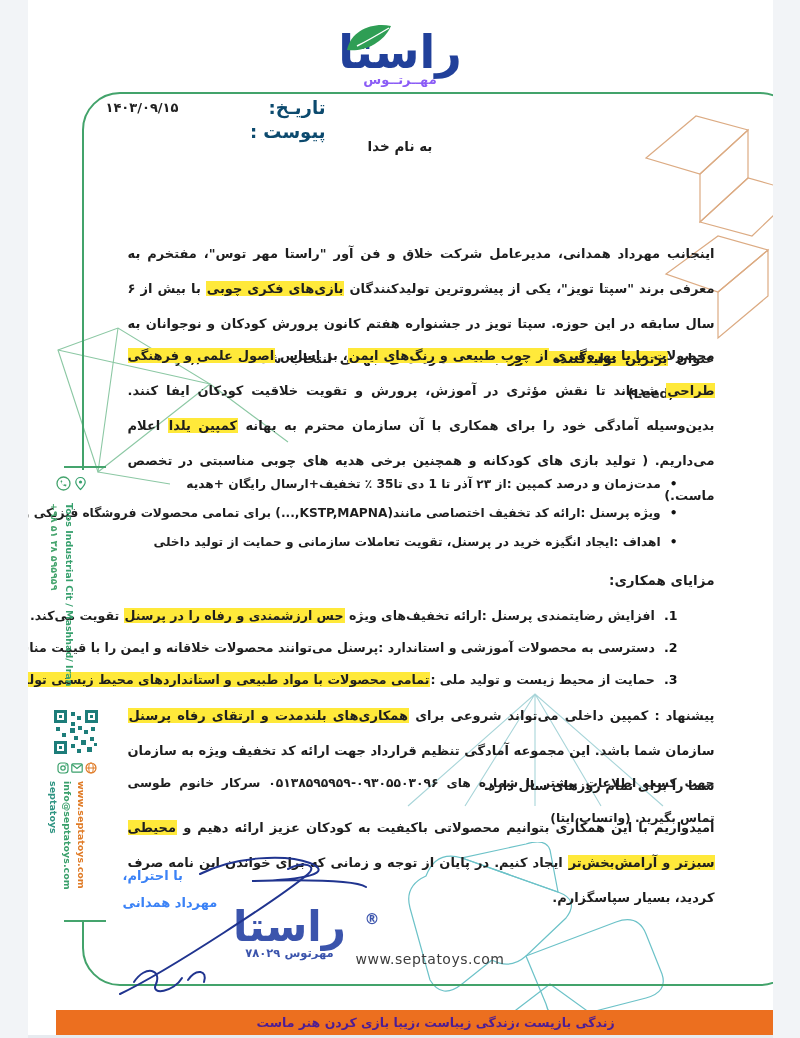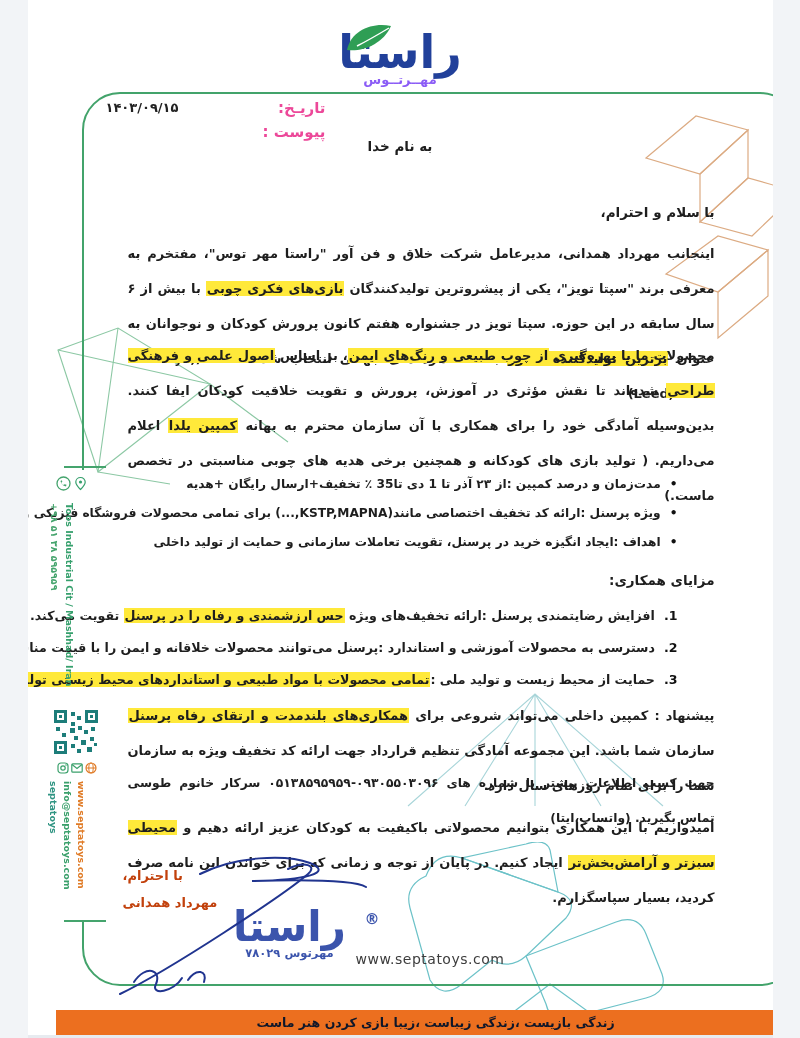--- a/index.html
+++ b/index.html
@@ -15,37 +15,37 @@
   
   .logo { position:absolute; left:50%; transform:translateX(-50%); top:28px; width:178px;
           background:#fff; text-align:center; z-index:5; padding:0 10px; }
   .logo-fa { font-size:46px; font-weight:bold; color:#21409a; line-height:1.05; direction:rtl; }
   .logo-sub { font-size:13px; font-weight:bold; color:#8b5cf6; letter-spacing:2px; direction:rtl; margin-top:-4px; }
   .logo-leaf { position:absolute; left:30px; top:-8px; }
 
   
   .dateblock { position:absolute; left:78px; top:96px; width:220px; direction:rtl; z-index:6; }
   .daterow { display:flex; justify-content:space-between; line-height:24px; }
-  .dlabel { color:#ec4899; font-size:15px; font-weight:bold; }
+  .dlabel { color:#0c4a6e; font-size:18px; font-weight:bold; }
   .dvalue { color:#222; font-size:13px; font-weight:bold; }
 
   
   .tx { position:absolute; direction:rtl; color:#1e1e1e; font-weight:bold; z-index:6; }
   .center { left:0; right:0; text-align:center; font-size:13.5px; }
   .rline { left:100px; right:58px; text-align:right; font-size:13.5px; }
   .para { left:100px; right:58px; text-align:justify; font-size:13px; line-height:35px; }
   .h-sec { left:100px; right:58px; text-align:right; font-size:13.5px; }
   .listblock { left:110px; right:95px; z-index:6; }
   .brow { display:flex; direction:rtl; gap:9px; line-height:29px; font-size:12.2px; white-space:nowrap; justify-content:flex-start; }
   .nrow { display:flex; direction:rtl; gap:9px; line-height:32px; font-size:12.6px; white-space:nowrap; }
   .bmark { color:#111; }
   .nmark { width:15px; color:#111; text-align:left; }
   .hl { background:#ffe93a; padding:0 1px; }
   .signoff { position:absolute; left:95px; top:862px; direction:rtl; text-align:left; font-size:13px;
-             font-weight:bold; color:#c2410c; line-height:27px; z-index:6; }
+             font-weight:bold; color:#3b82f6; line-height:27px; z-index:6; }
   .wwwcenter { position:absolute; left:328px; top:951px; font-size:14px; color:#3d3d3d; z-index:6; letter-spacing:.5px; }
 
   
   .stamp { position:absolute; left:178px; top:906px; width:168px; text-align:center; color:#2b46a6;
            z-index:8; opacity:.92; direction:rtl; }
   .stamp-fa { font-size:42px; font-weight:bold; line-height:1; }
   .stamp-sub { font-size:11.5px; font-weight:bold; letter-spacing:1px; margin-top:-2px; }
   .stamp-reg { position:absolute; right:-6px; top:4px; font-size:15px; font-weight:bold; }
   .sig { position:absolute; left:72px; top:852px; z-index:9; }
 
@@ -58,21 +58,21 @@
   .vt-email { left:45px; top:781px; color:#3aa06b; }
   .vt-www { left:59px; top:781px; color:#e07b26; }
   .side-ic { position:absolute; z-index:6; }
 
   
   .wm { position:absolute; z-index:1; }
 
   
   .footerbar { position:absolute; left:28px; top:1010px; width:760px; height:25px; background:#ec6f1f;
                display:flex; align-items:center; justify-content:center; z-index:7; direction:rtl; }
-  .footerbar span { color:#0f172a; font-size:12.5px; font-weight:bold; }
+  .footerbar span { color:#4c1d95; font-size:12.5px; font-weight:bold; }
   .graystrip { position:absolute; left:0; bottom:0; width:800px; height:3px; background:#e7ebf0; z-index:7; }
 </style>
 </head>
 <body>
 
 <div class="page">
 
   <svg class="wm" style="left:598px;top:96px" width="200" height="250" viewBox="0 0 200 250" fill="none">
     <g stroke="#dcab83" stroke-width="1.2">
       <path d="M20,62 L70,20 L122,34 L74,78 Z"></path>
@@ -120,21 +120,20 @@
     <div class="daterow">
       <span class="dlabel">تاریـخ:</span>
       <span class="dvalue">۱۴۰۳/۰۹/۱۵</span>
     </div>
     <div class="daterow">
       <span class="dlabel">پیوست :</span>
     </div>
   </div>
 
   <div class="tx center" style="top:138px">به نام خدا</div>
-  <div class="tx rline" style="top:204px">با سلام و احترام،</div>
 
   <div class="tx para" style="top:236px"><span>اینجانب مهرداد همدانی، مدیرعامل شرکت خلاق و فن آور "راستا مهر توس"، مفتخرم به معرفی برند "سپتا تویز"، یکی از پیشروترین تولیدکنندگان </span><span class="hl">بازی‌های فکری چوبی</span><span> با بیش از ۶ سال سابقه در این حوزه. سپتا تویز در جشنواره هفتم کانون پرورش کودکان و نوجوانان به عنوان </span><span class="hl">برترین تولیدکننده کشور</span><span> با استاندارد های جهانی انتخاب شده است. (Kidstoys, Leed, En71)</span></div>
   <div class="tx para" style="top:338px"><span>محصولات ما با بهره‌گیری </span><span class="hl">از چوب طبیعی و رنگ‌های ایمن</span><span>، بر اساس </span><span class="hl">اصول علمی و فرهنگی طراحی</span><span> شده‌اند تا نقش مؤثری در آموزش، پرورش و تقویت خلاقیت کودکان ایفا کنند. بدین‌وسیله آمادگی خود را برای همکاری با آن سازمان محترم به بهانه </span><span class="hl">کمپین یلدا</span><span> اعلام می‌داریم. ( تولید بازی های کودکانه و همچنین برخی هدیه های چوبی مناسبتی در تخصص ماست.)</span></div>
 
   <div class="tx listblock" style="top:470px">
     <div class="brow">
       <span class="bmark">•</span>
       <span><span>مدت‌زمان و درصد کمپین :از ۲۳ آذر تا 1 دی تا35 ٪ تخفیف+ارسال رایگان +هدیه</span></span>
     </div>
     <div class="brow">

